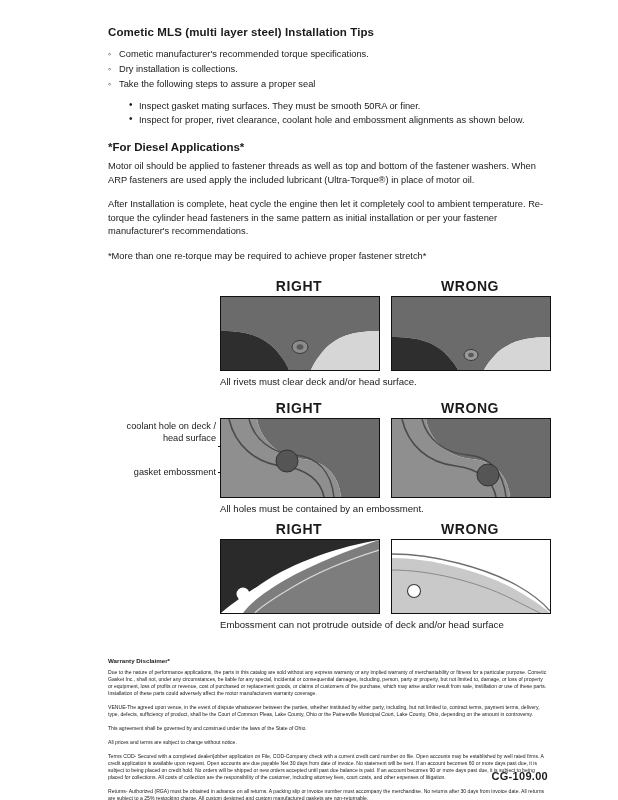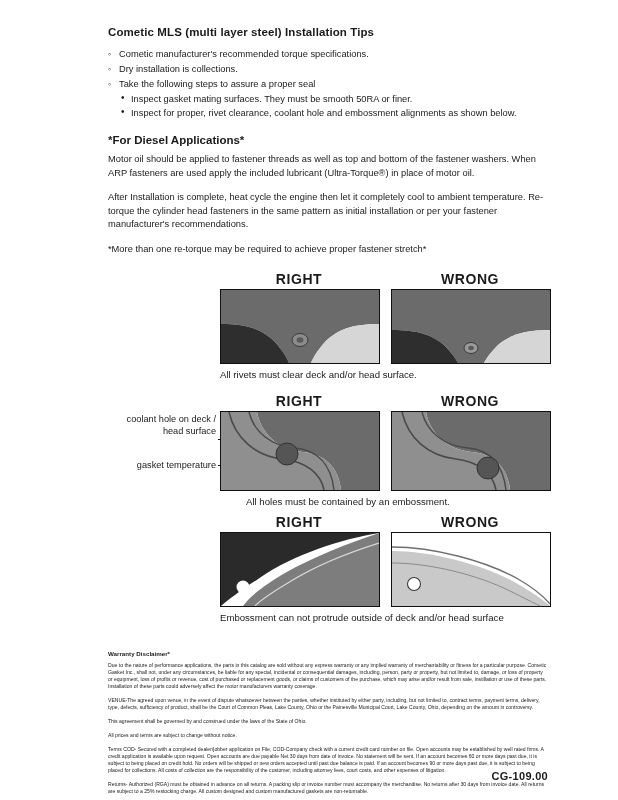--- a/index.html
+++ b/index.html
@@ -41,21 +41,21 @@
   }
   ul.bullets > li::before {
     content: "\25E6";
     position: absolute;
     left: 0;
     top: 0;
     font-size: 9px;
   }
   ul.subbullets {
     list-style: none;
-    margin: 0;
+    margin: 8px;
     padding: 0 0 0 13px;
   }
   ul.subbullets > li {
     font-size: 9.3px;
     line-height: 14px;
     position: relative;
     padding-left: 10px;
   }
   ul.subbullets > li::before {
     content: "\2022";
@@ -112,21 +112,20 @@
   .figbox svg {
     display: block;
   }
   .caption {
     font-size: 9.6px;
     margin: 4px 0 12px 0;
     line-height: 13px;
   }
   .caption.two {
     margin-bottom: 6px;
-    margin-left: 26px;
   }
 
   
   .callouts {
     position: absolute;
     left: -112px;
     top: 20px;
     width: 112px;
     text-align: right;
     font-size: 9.2px;
@@ -227,21 +226,21 @@
           </svg>
         </div>
       </div>
     </div>
     <div class="caption">All rivets must clear deck and/or head surface.</div>
 
     <div class="figrow">
 
       <div class="callouts">
         <div class="callout-a">coolant hole on deck / head surface</div>
-        <div class="callout-b">gasket temperature</div>
+        <div class="callout-b">gasket embossment</div>
         <div class="leader" style="right:-28px; top:26px; width:30px;"></div>
         <div class="leader" style="right:-44px; top:52px; width:46px;"></div>
       </div>
 
       <div class="figcol">
         <div class="figlabel">RIGHT</div>
         <div class="figbox tall">
           <svg width="158" height="78" viewBox="0 0 158 78">
             <rect x="0" y="0" width="158" height="78" fill="#ffffff"></rect>
             <path d="M0,0 H158 V78 H120 C118,56 104,42 82,40 C58,38 40,22 36,0 Z" fill="#6b6b6b"></path>

